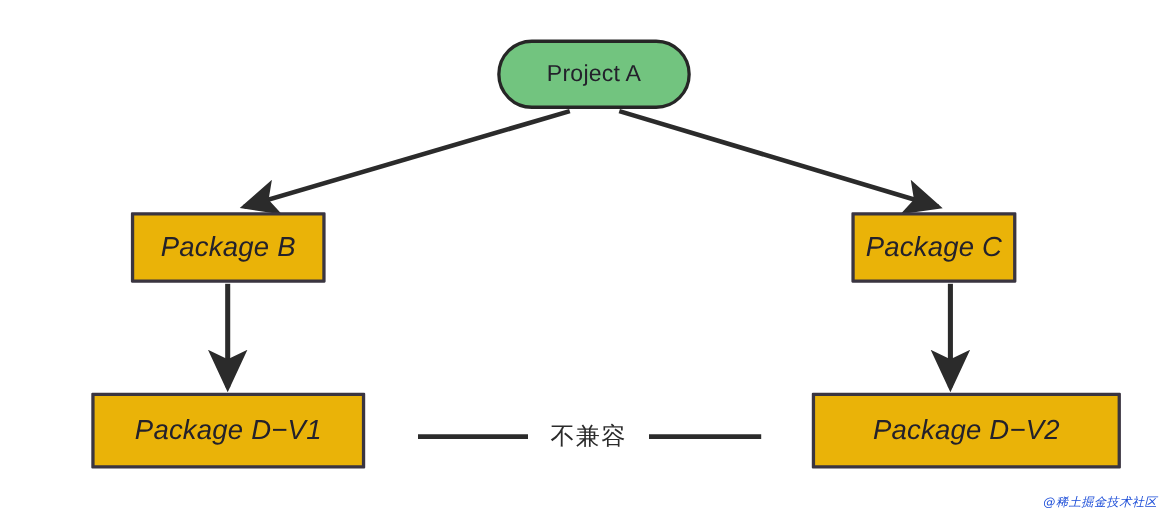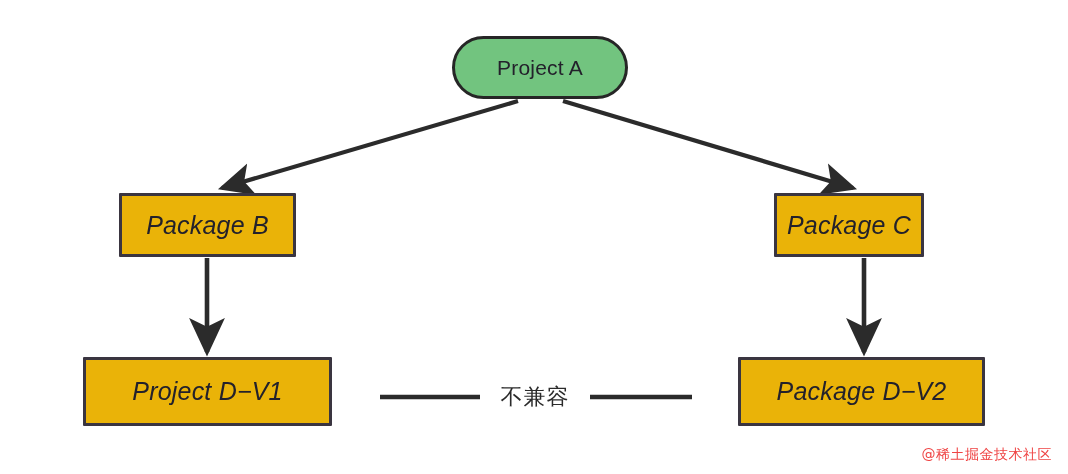--- a/index.html
+++ b/index.html
@@ -67,21 +67,21 @@
   }
   .node-pkg-dv1 {
     left: 83px;
     top: 357px;
     width: 249px;
     height: 69px;
   }
   .node-pkg-dv2 {
     left: 738px;
     top: 357px;
-    width: 247px;
+    width: 281px;
     height: 69px;
   }
   .incompat-label {
     position: absolute;
     left: 480px;
     top: 378px;
     width: 110px;
     height: 38px;
     display: flex;
     align-items: center;
@@ -90,26 +90,27 @@
     color: #2b2b2b;
     font-size: 22px;
     font-family: "DejaVu Sans", "Liberation Sans", sans-serif;
     letter-spacing: 1px;
     white-space: nowrap;
   }
   .watermark {
     position: absolute;
     right: 16px;
     bottom: 10px;
-    color: #ef4444;
-    font-size: 14px;
+    color: #1d4ed8;
+    font-size: 11px;
     font-family: "DejaVu Sans", "Liberation Sans", sans-serif;
     letter-spacing: 0.5px;
     white-space: nowrap;
     user-select: none;
+    font-style: italic;
   }
 </style>
 </head>
 <body>
 
 <div id="diagram-root">
 
   <svg id="edge-layer" viewBox="0 0 1068 474" width="1068" height="474" xmlns="http://www.w3.org/2000/svg">
     <defs>
       <marker id="arrowhead" markerWidth="9" markerHeight="9" refX="7.4" refY="4.5" orient="auto" markerUnits="strokeWidth">
@@ -134,21 +135,21 @@
 
   <div class="node node-pkg node-pkg-b">
     <span>Package B</span>
   </div>
 
   <div class="node node-pkg node-pkg-c">
     <span>Package C</span>
   </div>
 
   <div class="node node-pkg node-pkg-dv1">
-    <span>Project D−V1</span>
+    <span>Package D−V1</span>
   </div>
 
   <div class="node node-pkg node-pkg-dv2">
     <span>Package D−V2</span>
   </div>
 
   <div class="incompat-label">不兼容</div>
 
   <div class="watermark">@稀土掘金技术社区</div>
 

